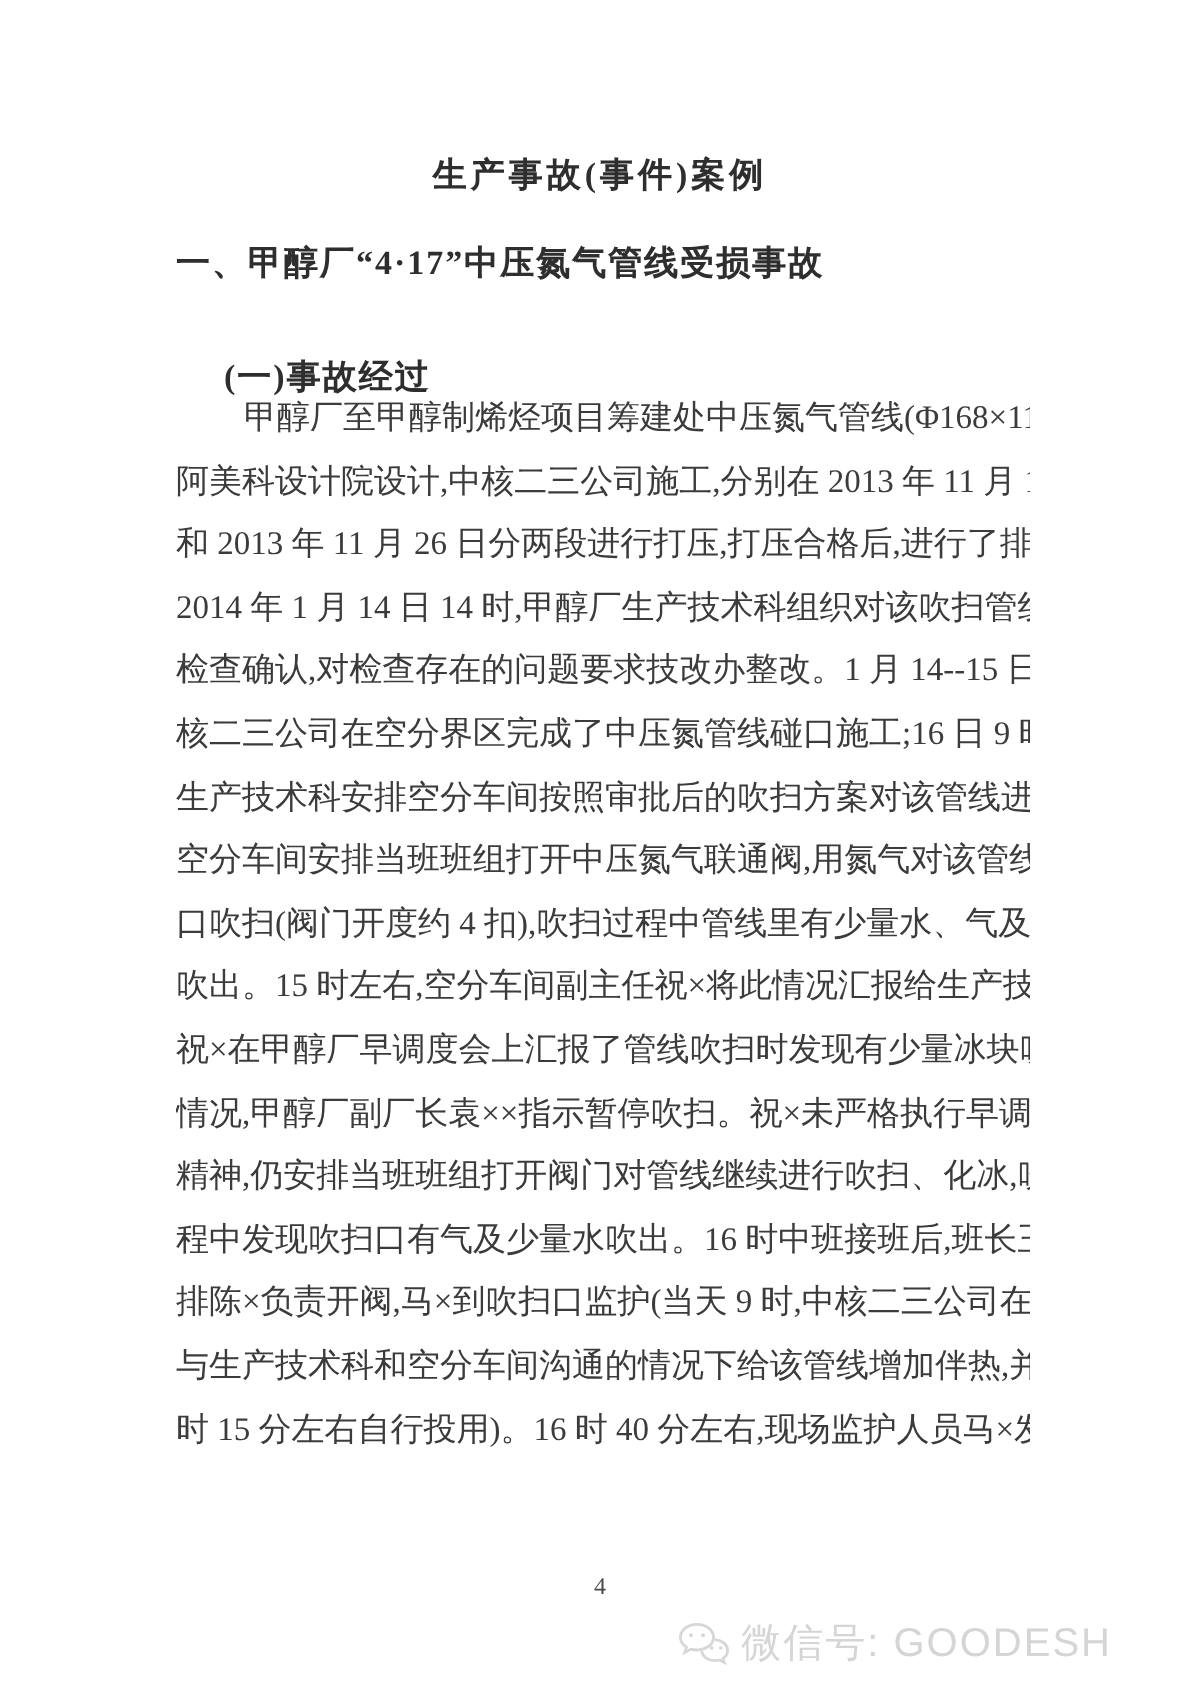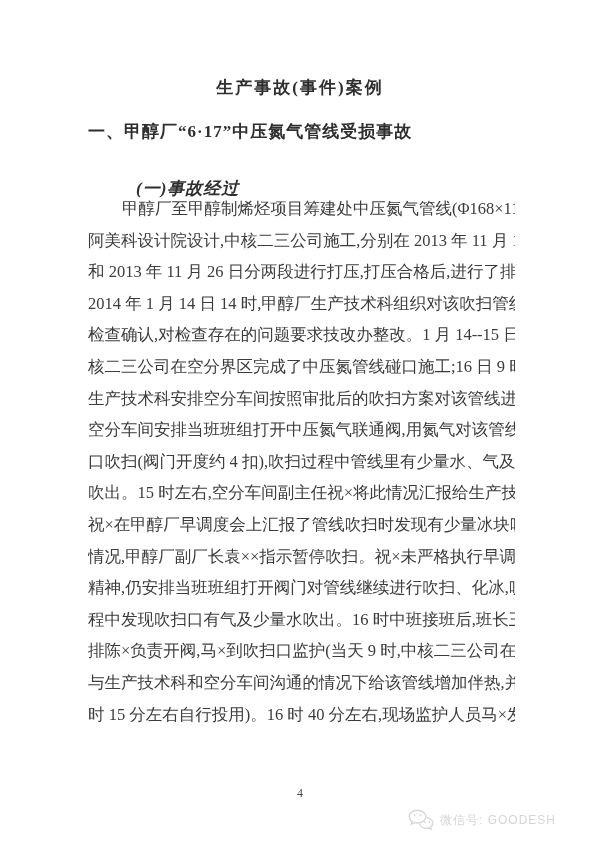--- a/index.html
+++ b/index.html
@@ -29,26 +29,25 @@
     left: 88px;
     width: 440px;
     font-size: 17px;
     font-weight: bold;
     letter-spacing: 1px;
     color: #2e2e2e;
   }
   .subsection-heading {
     position: absolute;
     top: 177px;
-    left: 136px;
+    left: 112px;
     font-size: 17px;
     font-weight: bold;
     letter-spacing: 1px;
     color: #2e2e2e;
-    font-style: italic;
   }
   .body-paragraph {
     position: absolute;
     top: 193px;
     left: 88px;
     width: 427px;
     font-size: 16.5px;
   }
   .body-line {
     height: 31.6px;
@@ -70,35 +69,35 @@
     color: #4a4a4a;
   }
   .watermark {
     position: absolute;
     top: 808px;
     right: 20px;
     display: flex;
     align-items: center;
     gap: 5px;
     font-family: "Liberation Sans", "DejaVu Sans", sans-serif;
-    font-size: 12px;
+    font-size: 20px;
     color: #d5d5d5;
     letter-spacing: 1px;
     user-select: none;
   }
   .wechat-icon { display: inline-block; width: 28px; height: 24px; }
 </style>
 </head>
 <body>
 
 <div class="page">
 
   <div class="doc-title">生产事故(事件)案例</div>
 
-  <div class="section-heading">一、甲醇厂“6·17”中压氮气管线受损事故</div>
+  <div class="section-heading">一、甲醇厂“4·17”中压氮气管线受损事故</div>
 
   <div class="subsection-heading">(一)事故经过</div>
 
   <div class="body-paragraph">
       <div class="body-line">甲醇厂至甲醇制烯烃项目筹建处中压氮气管线(Φ168×11)由</div>
       <div class="body-line">阿美科设计院设计,中核二三公司施工,分别在 2013 年 11 月 10 日</div>
       <div class="body-line">和 2013 年 11 月 26 日分两段进行打压,打压合格后,进行了排水。</div>
       <div class="body-line">2014 年 1 月 14 日 14 时,甲醇厂生产技术科组织对该吹扫管线进行</div>
       <div class="body-line">检查确认,对检查存在的问题要求技改办整改。1 月 14--15 日,中</div>
       <div class="body-line">核二三公司在空分界区完成了中压氮管线碰口施工;16 日 9 时 30 分</div>

